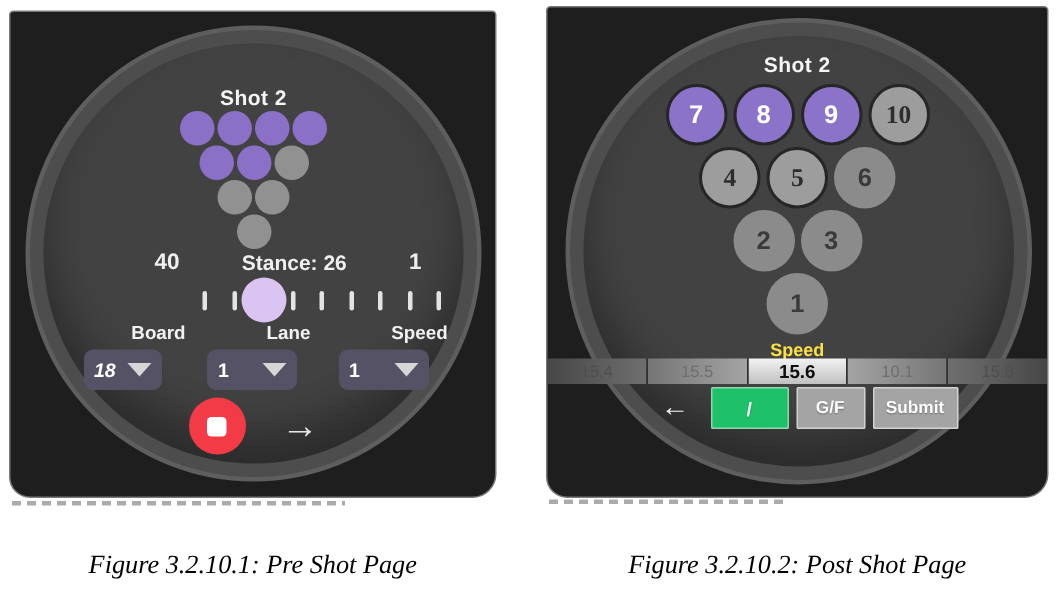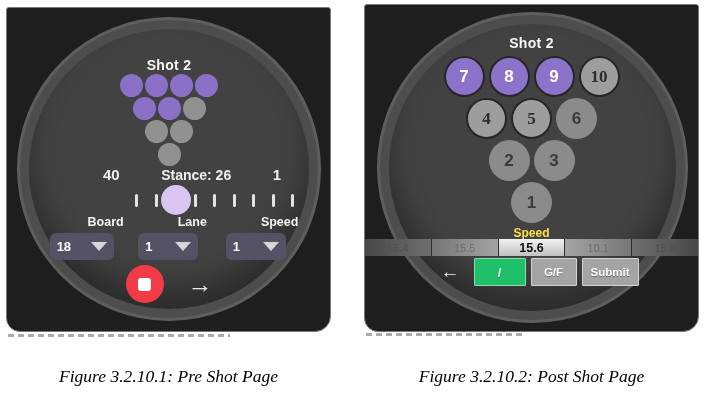--- a/index.html
+++ b/index.html
@@ -32,21 +32,21 @@
 
   .slider { position:absolute; left:96px; top:154px; width:180px; height:34px; }
   .tick { position:absolute; top:11px; width:3px; height:13px; border-radius:1.5px; background:#e3e3e3; }
   .t0{left:10px}.t1{left:30px}.t3{left:69px}.t4{left:88px}.t5{left:108px}.t6{left:127px}.t7{left:147px}.t8{left:166px}
   .slider-handle { position:absolute; left:36px; top:2px; width:30px; height:30px; border-radius:50%; background:#d9c4f2; }
 
   .dd-row { position:absolute; left:0; right:0; top:186px; display:flex; justify-content:center; gap:6px; }
   .dd-group { display:flex; flex-direction:column; align-items:center; }
   .dd-label { color:#f2f2f2; font-size:12.5px; font-weight:bold; margin-bottom:4px;padding-left:48px; }
   .dd-box { width:60px; height:27px; background:#565266; border-radius:6px; display:flex; align-items:center; padding:0 7px; }
-  .dd-box.wide { width:64px; }
+  .dd-box.wide { width:52px;font-style:italic; }
   .dd-value { color:#fff; font-size:13px; font-weight:bold; }
   .dd-arrow { margin-left:auto; width:0; height:0; border-left:8px solid transparent; border-right:8px solid transparent; border-top:9px solid #d6d6d6; }
 
   .controls-row { position:absolute; left:0; right:0; top:236px; display:flex; justify-content:center; align-items:center; gap:24px; }
   .stop-btn { width:38px; height:38px; border-radius:50%; background:#f23b46; display:flex; align-items:center; justify-content:center; border:none; cursor:pointer; }
   .stop-ic { width:13px; height:13px; border-radius:3px; background:#ffffff; }
   .next-arrow { color:#e8e8e8; font-size:25px; line-height:38px; font-weight:normal; }
 
   
   .pins-lg { position:absolute; left:0; right:0; top:50px; }

